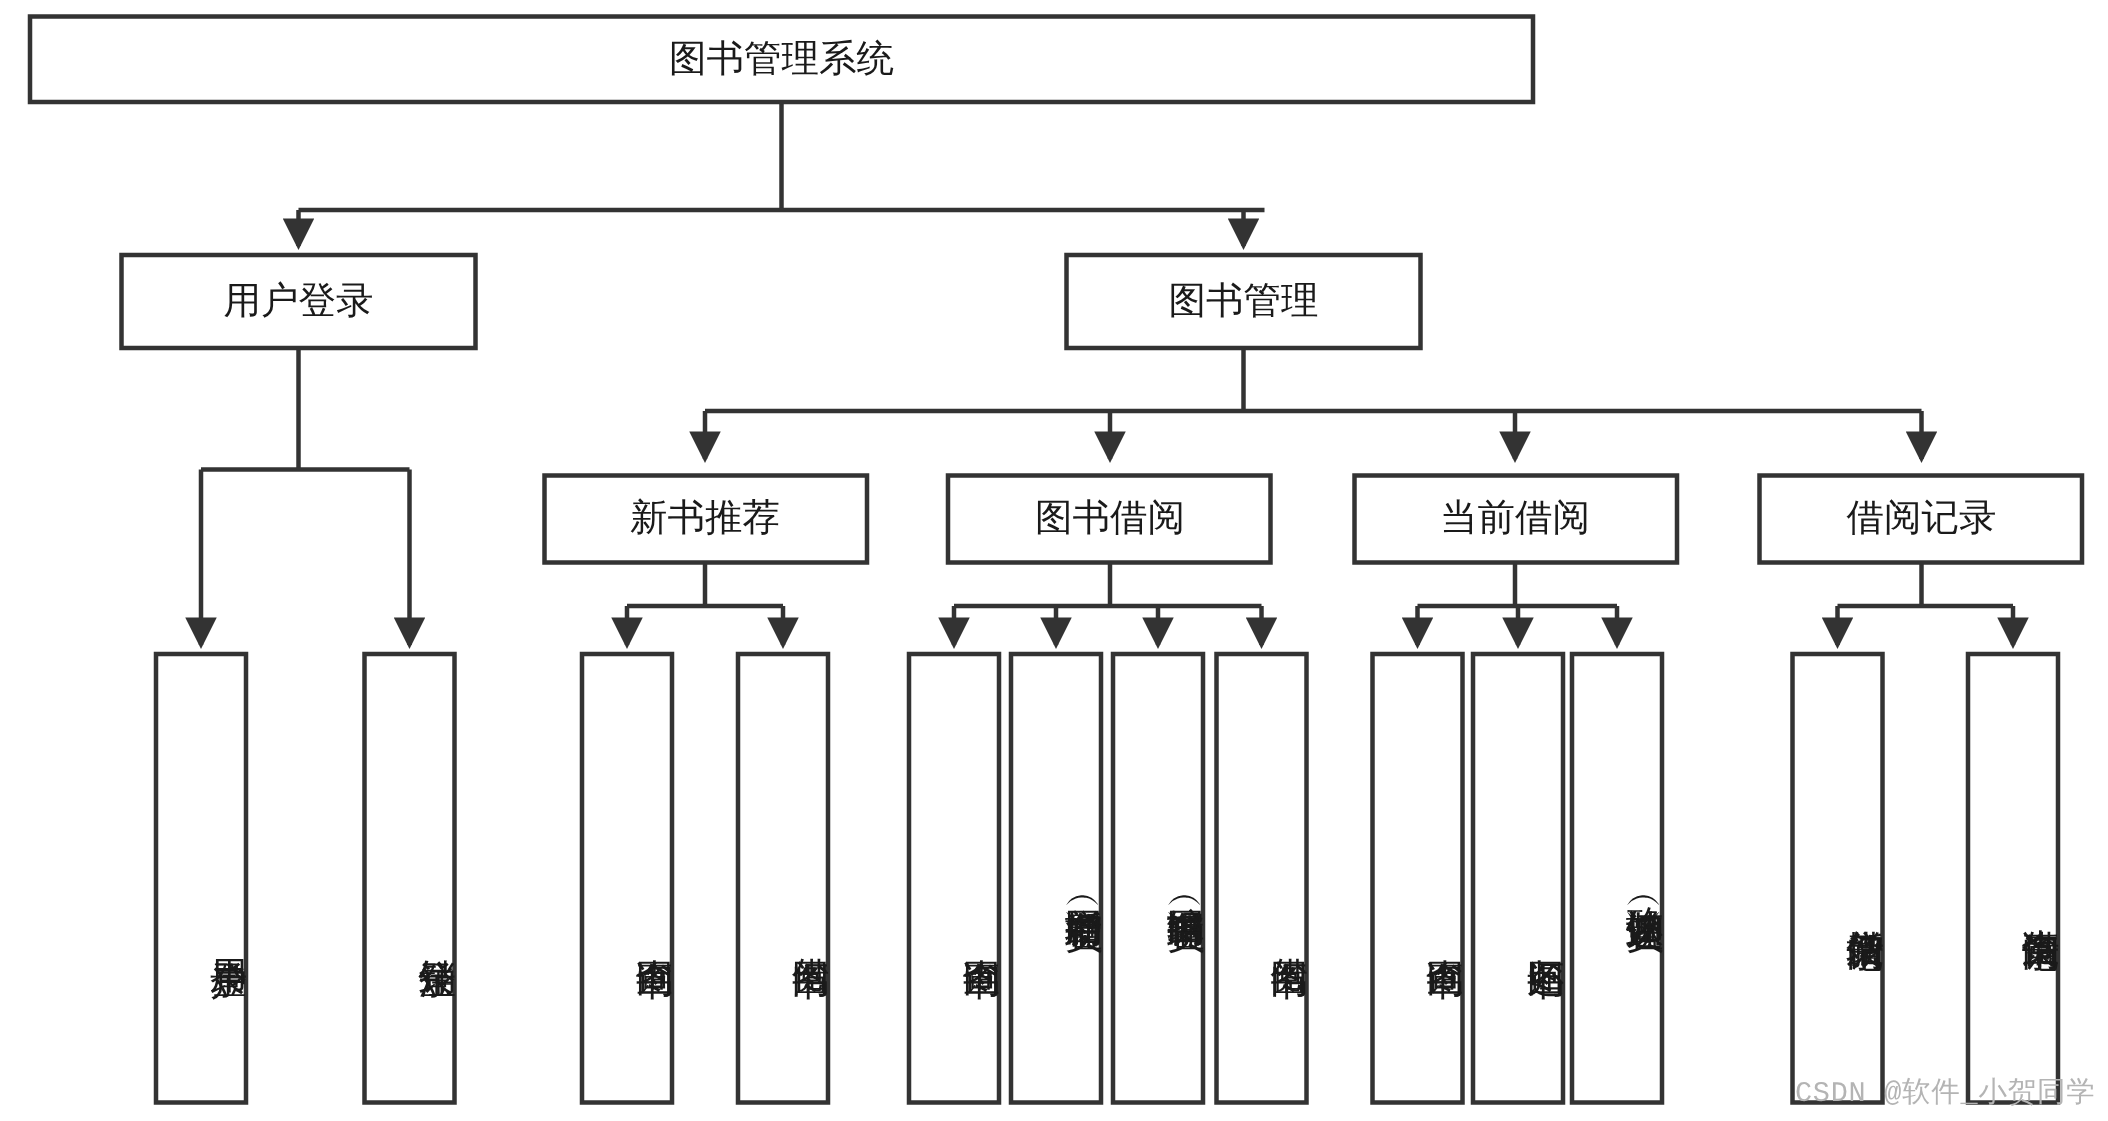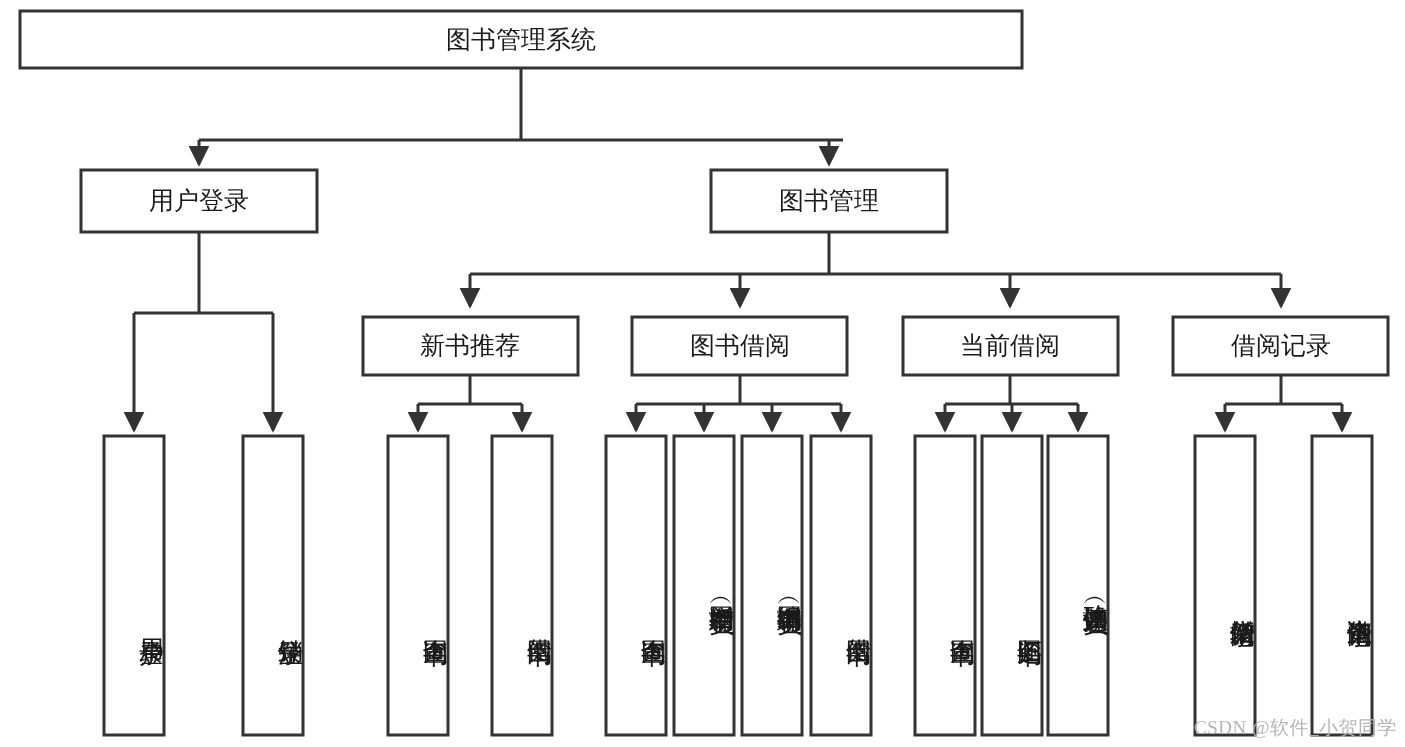--- a/index.html
+++ b/index.html
@@ -60,21 +60,21 @@
     display: flex;
     align-items: flex-start;
     justify-content: center;
     white-space: nowrap;
     pointer-events: none;
   }
   .watermark {
     position: absolute;
     right: 8px;
     bottom: 6px;
-    font-family: Liberation Serif, serif;
+    font-family: Liberation Mono, monospace;
     font-size: 19px;
     color: #b4b4b4;
     letter-spacing: 0.5px;
     white-space: nowrap;
   }
 </style>
 </head>
 <body>
 
 <div id="diagram-root">

